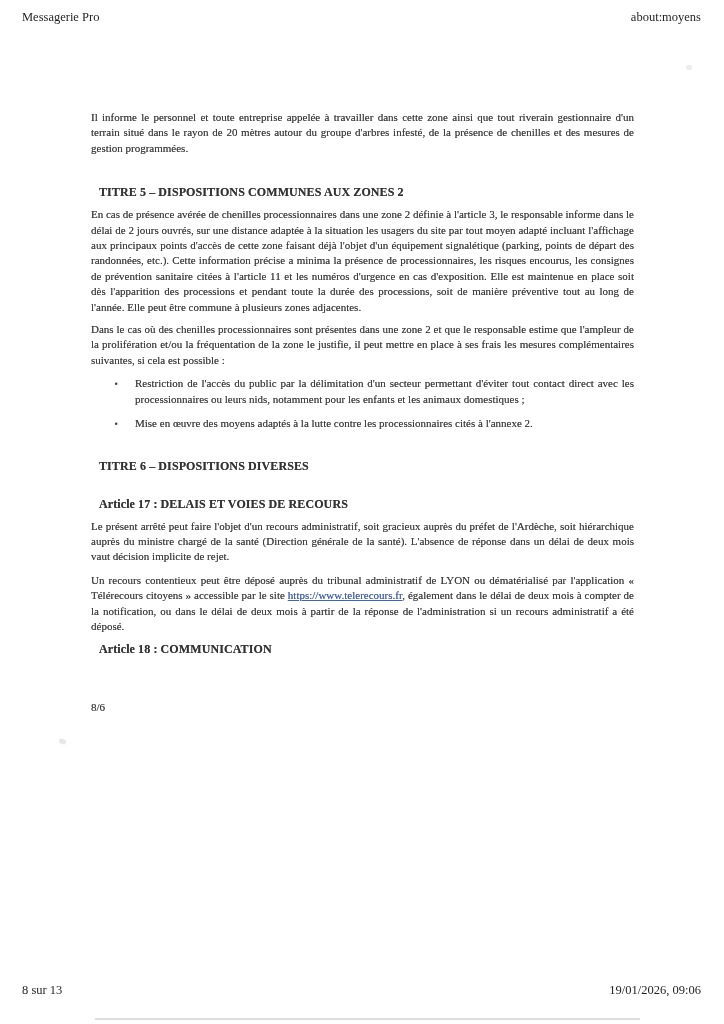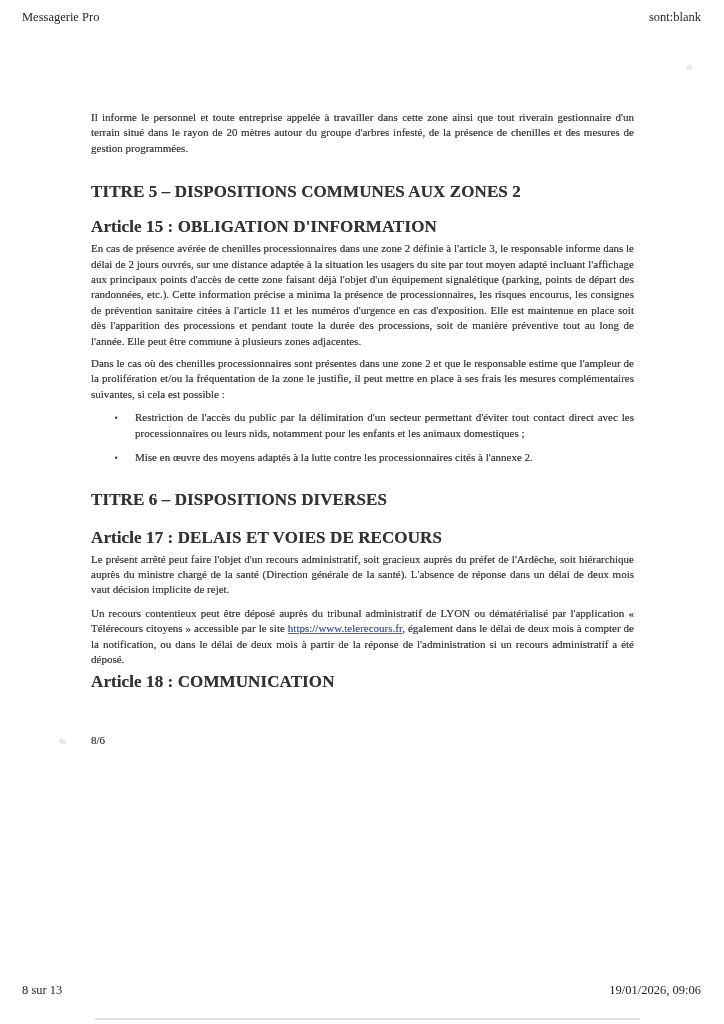--- a/index.html
+++ b/index.html
@@ -37,23 +37,23 @@
     font-size: 11px;
     line-height: 15.4px;
     text-shadow: 0 0 0.4px rgba(70,70,70,0.75);
     font-family: Liberation Serif, serif;
   }
   .doc p {
     margin: 0;
     text-align: justify;
   }
   .doc .heading {
-    margin: 0;
+    margin: 8px;
     font-weight: bold;
-    font-size: 17px;
+    font-size: 12px;
     line-height: 14px;
     color: #333333;
     letter-spacing: 0.1px;
   }
   .mt7  { margin-top: 7px !important; }
   .mt8  { margin-top: 8px !important; }
   .mt9  { margin-top: 9px !important; }
   .mt12 { margin-top: 12px !important; }
   .mt21 { margin-top: 21px !important; }
   .mt24 { margin-top: 24px !important; }
@@ -95,30 +95,29 @@
   .artifact.dot-left-margin { left: 59px; top: 739px; width: 7px; height: 5px; background: #e7e7e7; border-radius: 2px; transform: rotate(20deg); }
   .artifact.bottom-line { left: 95px; top: 1018px; width: 545px; height: 2px; background: #dedede; }
 </style>
 </head>
 <body>
 
 <div class="page">
 
   <div class="print-bar header">
     <span>Messagerie Pro</span>
-    <span>sont:blank</span>
+    <span>about:moyens</span>
   </div>
 
   <div class="doc">
 
     <p>Il informe le personnel et toute entreprise appelée à travailler dans cette zone ainsi que tout riverain gestionnaire d'un terrain situé dans le rayon de 20 mètres autour du groupe d'arbres infesté, de la présence de chenilles et des mesures de gestion programmées.</p>
 
     <p class="heading mt29">TITRE 5 – DISPOSITIONS COMMUNES AUX ZONES 2</p>
 
-    <p class="heading mt21">Article 15 : OBLIGATION D'INFORMATION</p>
     <p class="mt7">En cas de présence avérée de chenilles processionnaires dans une zone 2 définie à l'article 3, le responsable informe dans le délai de 2 jours ouvrés, sur une distance adaptée à la situation les usagers du site par tout moyen adapté incluant l'affichage aux principaux points d'accès de cette zone faisant déjà l'objet d'un équipement signalétique (parking, points de départ des randonnées, etc.). Cette information précise a minima la présence de processionnaires, les risques encourus, les consignes de prévention sanitaire citées à l'article 11 et les numéros d'urgence en cas d'exposition. Elle est maintenue en place soit dès l'apparition des processions et pendant toute la durée des processions, soit de manière préventive tout au long de l'année. Elle peut être commune à plusieurs zones adjacentes.</p>
 
     <p class="mt7">Dans le cas où des chenilles processionnaires sont présentes dans une zone 2 et que le responsable estime que l'ampleur de la prolifération et/ou la fréquentation de la zone le justifie, il peut mettre en place à ses frais les mesures complémentaires suivantes, si cela est possible :</p>
 
     <div class="bullet-row mt8">
       <span class="bullet-marker">▪</span>
       <span class="bullet-text">Restriction de l'accès du public par la délimitation d'un secteur permettant d'éviter tout contact direct avec les processionnaires ou leurs nids, notamment pour les enfants et les animaux domestiques ;</span>
     </div>
     <div class="bullet-row mt9">
       <span class="bullet-marker">▪</span>

